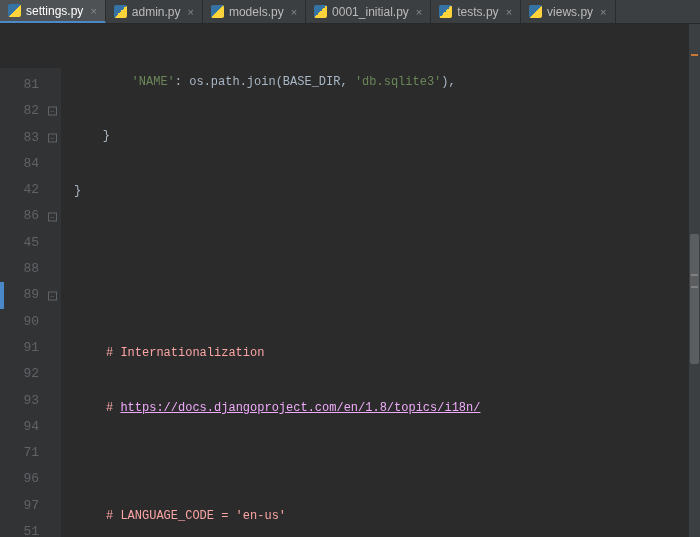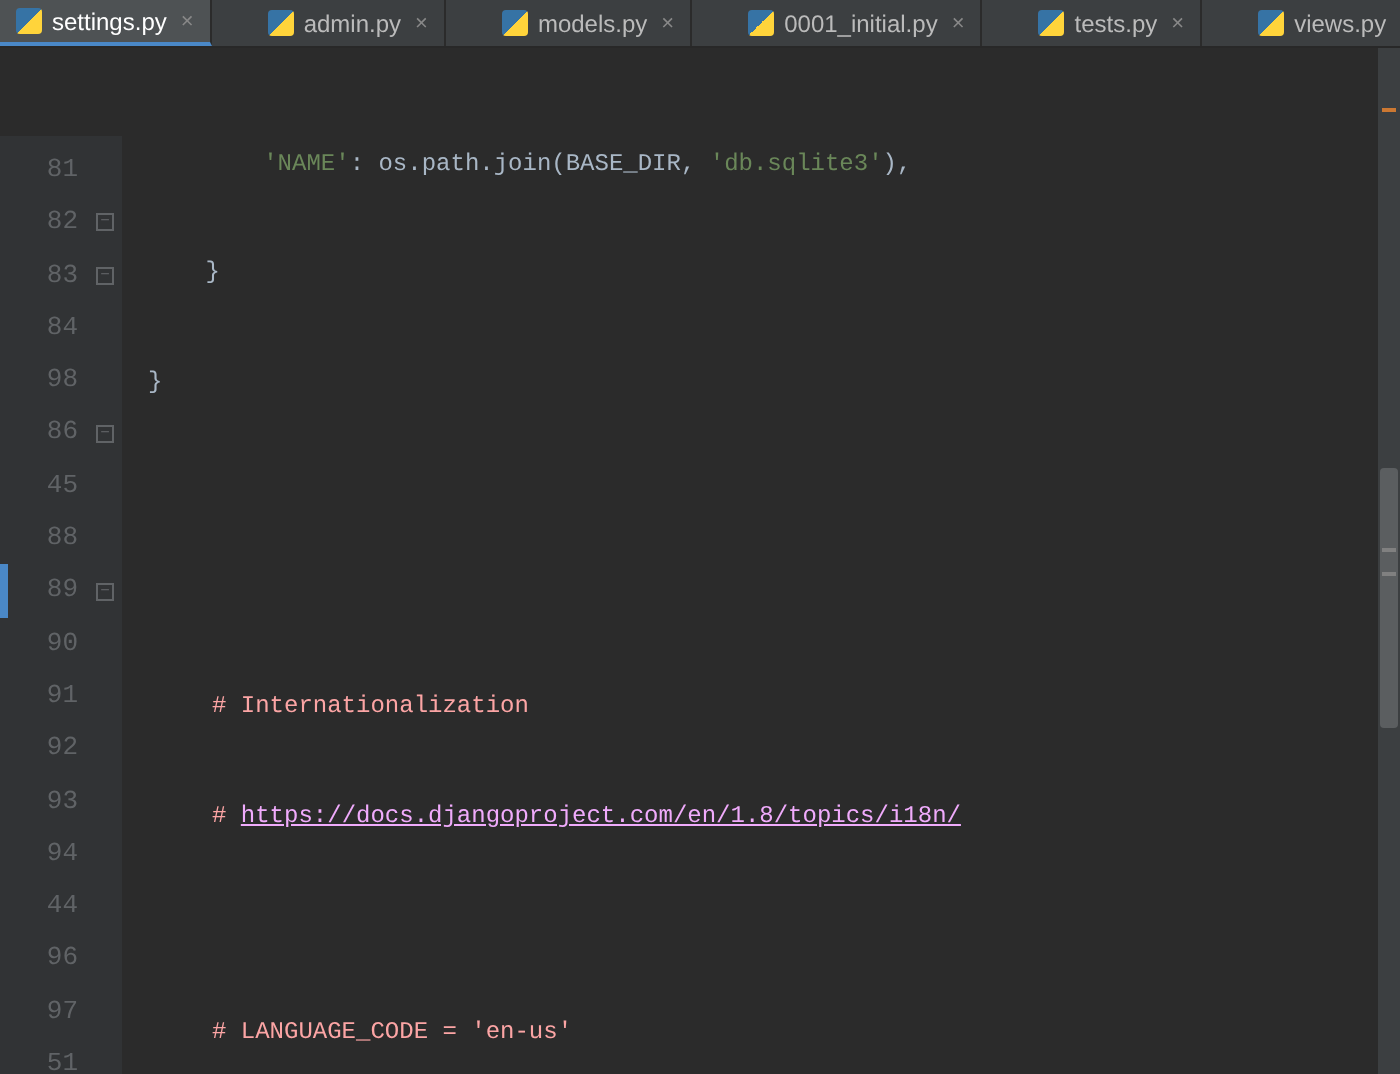--- a/index.html
+++ b/index.html
@@ -11,21 +11,20 @@
     overflow: hidden;
     position: relative;
   }
   .tabs {
     height: 24px;
     background: #3c3f41;
     display: flex;
     align-items: stretch;
     border-bottom: 1px solid #282828;
     font-size: 12px;
-    gap: 20px;
   }
   .tab {
     display: flex;
     align-items: center;
     padding: 0 8px;
     gap: 5px;
     border-right: 1px solid #2b2b2b;
     color: #bbbbbb;
     cursor: pointer;
     white-space: nowrap;
@@ -165,31 +164,31 @@
       <span class="tab-close">×</span>
     </div>
   </div>
 
 <div class="editor">
   <div class="gutter" id="gutter">
       <div class="gutter-line">81</div>
       <div class="gutter-line">82<span class="fold-mark">−</span></div>
       <div class="gutter-line">83<span class="fold-mark">−</span></div>
       <div class="gutter-line">84</div>
-      <div class="gutter-line">98</div>
+      <div class="gutter-line">42</div>
       <div class="gutter-line">86<span class="fold-mark">−</span></div>
       <div class="gutter-line">45</div>
       <div class="gutter-line">88</div>
       <div class="gutter-line" style="position: relative;">89<span class="fold-mark">−</span><div class="blue-marker" style="top: 0px;"></div></div>
       <div class="gutter-line">90</div>
       <div class="gutter-line">91</div>
       <div class="gutter-line">92</div>
       <div class="gutter-line">93</div>
       <div class="gutter-line">94</div>
-      <div class="gutter-line">44</div>
+      <div class="gutter-line">71</div>
       <div class="gutter-line">96</div>
       <div class="gutter-line">97</div>
       <div class="gutter-line">51</div>
       <div class="gutter-line">82</div>
       <div class="gutter-line">100</div>
     </div>
   <div class="code" id="code">
     <div class="code-line"><span>        </span><span class="str">'NAME'</span><span class="par">: os.path.join(BASE_DIR</span><span class="par">, </span><span class="str">'db.sqlite3'</span><span class="par">),</span></div>
     <div class="code-line"><span>    }</span></div>
     <div class="code-line"><span>}</span></div>

